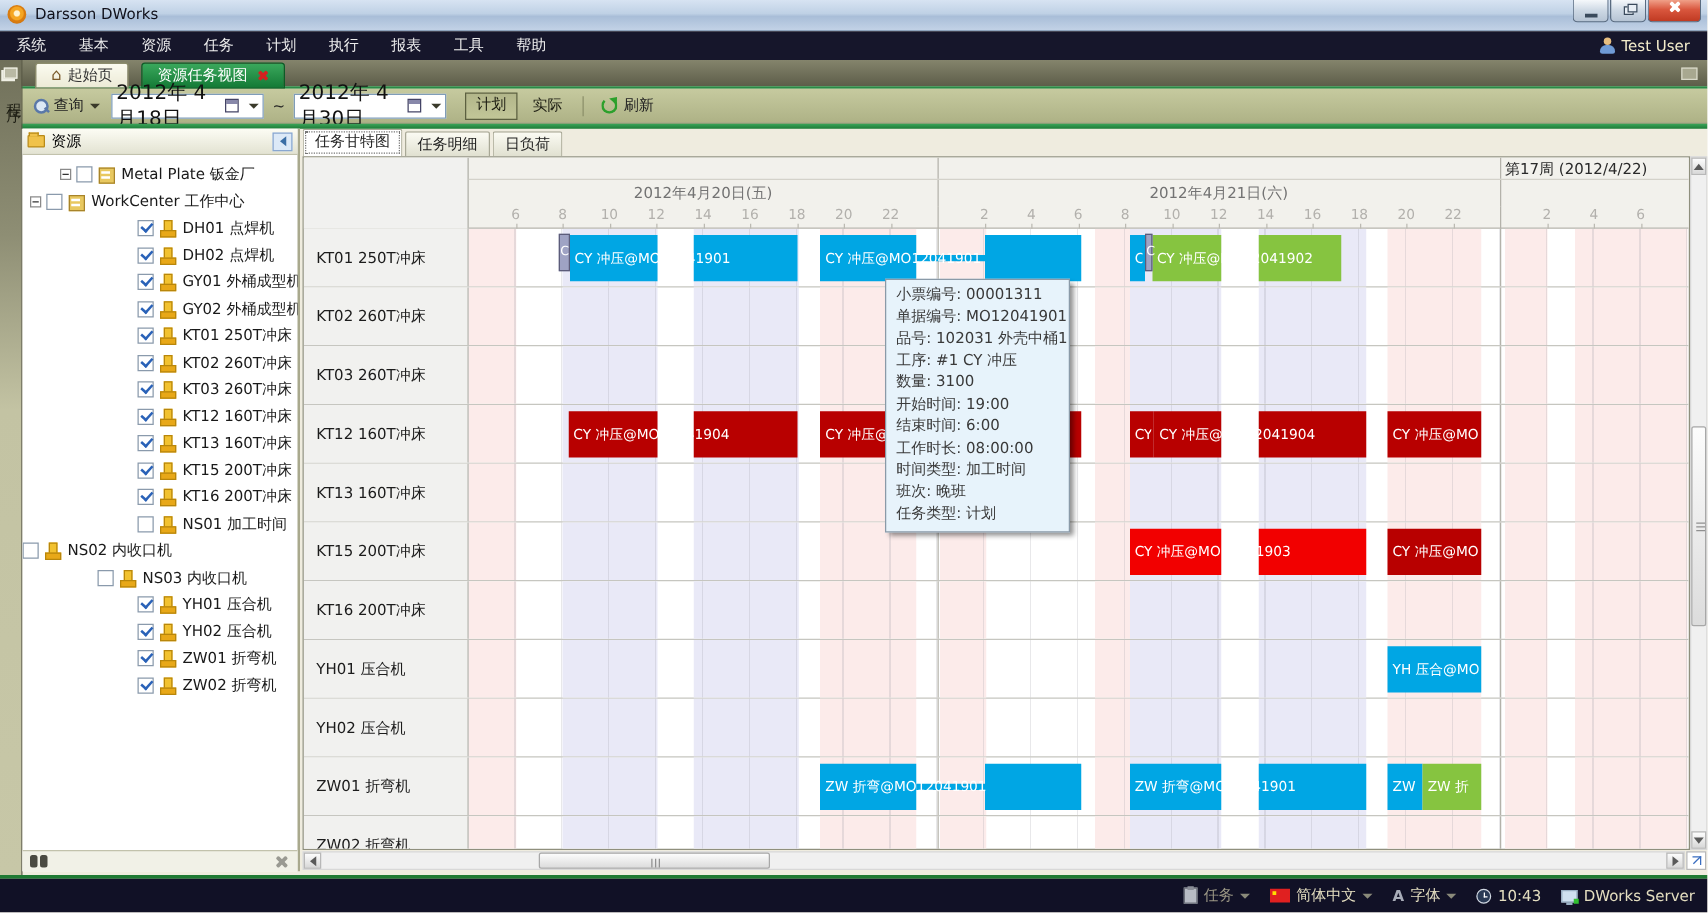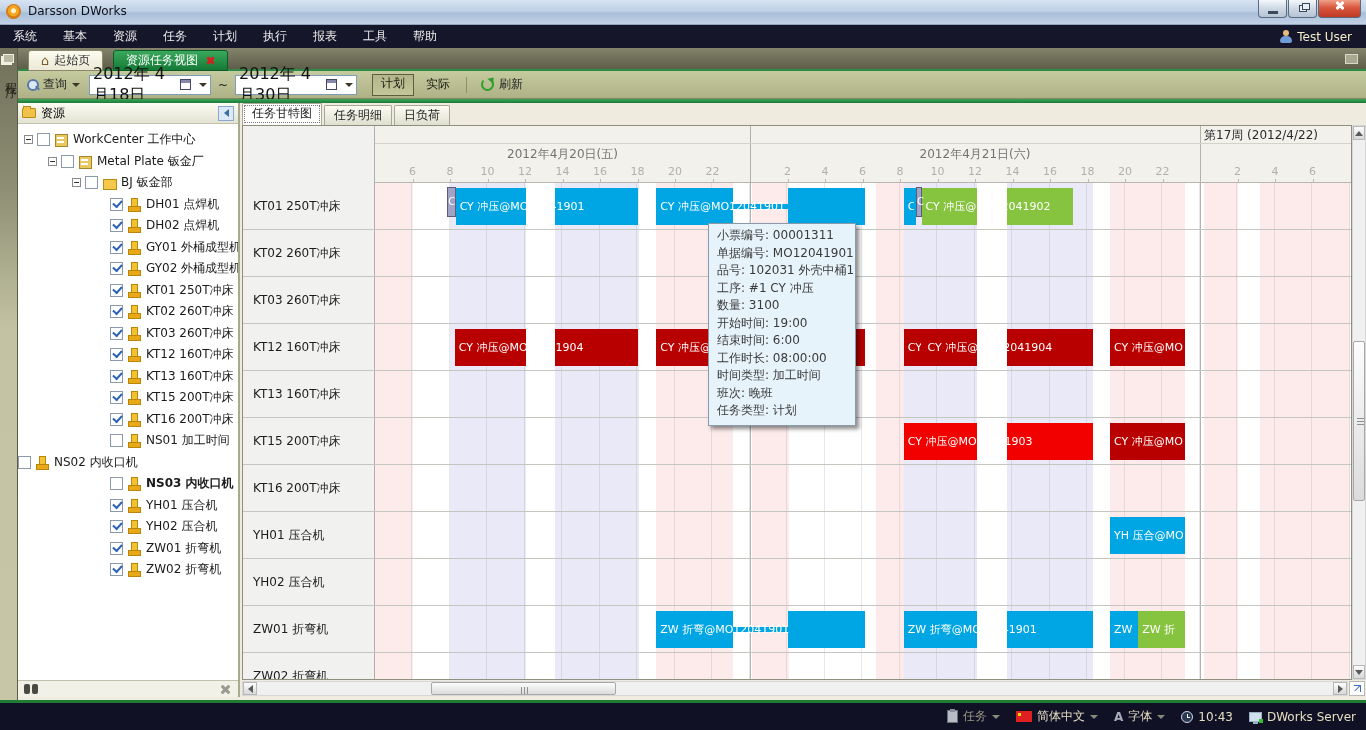--- a/index.html
+++ b/index.html
@@ -267,38 +267,32 @@
 
 <div id="res-panel">
   <div id="res-header">
     <span class="folder-icon"></span>
     <span>资源</span>
     <span id="res-collapse">
         <i></i>
       </span>
   </div>
   <div id="tree">
+      <div class="tree-row" style="padding-left: 30px;">
+        <span class="expander"></span>
+        <span class="cb"></span>
+        <span class="node-icon cabinet"></span>
+        <span class="tree-label">Metal Plate 钣金厂</span>
+      </div>
       <div class="tree-row" style="padding-left: 6px;">
         <span class="expander"></span>
         <span class="cb"></span>
         <span class="node-icon cabinet"></span>
         <span class="tree-label">WorkCenter 工作中心</span>
       </div>
-      <div class="tree-row" style="padding-left: 30px;">
-        <span class="expander"></span>
-        <span class="cb"></span>
-        <span class="node-icon cabinet"></span>
-        <span class="tree-label">Metal Plate 钣金厂</span>
-      </div>
-      <div class="tree-row" style="padding-left: 54px;">
-        <span class="expander"></span>
-        <span class="cb"></span>
-        <span class="node-icon folder2"></span>
-        <span class="tree-label">BJ 钣金部</span>
-      </div>
       <div class="tree-row" style="padding-left: 92px;">
         <span class="cb checked"></span>
         <span class="node-icon machine"></span>
         <span class="tree-label">DH01 点焊机</span>
       </div>
       <div class="tree-row" style="padding-left: 92px;">
         <span class="cb checked"></span>
         <span class="node-icon machine"></span>
         <span class="tree-label">DH02 点焊机</span>
       </div>
@@ -350,21 +344,21 @@
       <div class="tree-row" style="padding-left: 92px;">
         <span class="cb"></span>
         <span class="node-icon machine"></span>
         <span class="tree-label">NS01 加工时间</span>
       </div>
       <div class="tree-row" style="">
         <span class="cb"></span>
         <span class="node-icon machine"></span>
         <span class="tree-label">NS02 内收口机</span>
       </div>
-      <div class="tree-row" style="padding-left: 92px; font-weight: bold;">
+      <div class="tree-row" style="padding-left: 60px;">
         <span class="cb"></span>
         <span class="node-icon machine"></span>
         <span class="tree-label">NS03 内收口机</span>
       </div>
       <div class="tree-row" style="padding-left: 92px;">
         <span class="cb checked"></span>
         <span class="node-icon machine"></span>
         <span class="tree-label">YH01 压合机</span>
       </div>
       <div class="tree-row" style="padding-left: 92px;">

